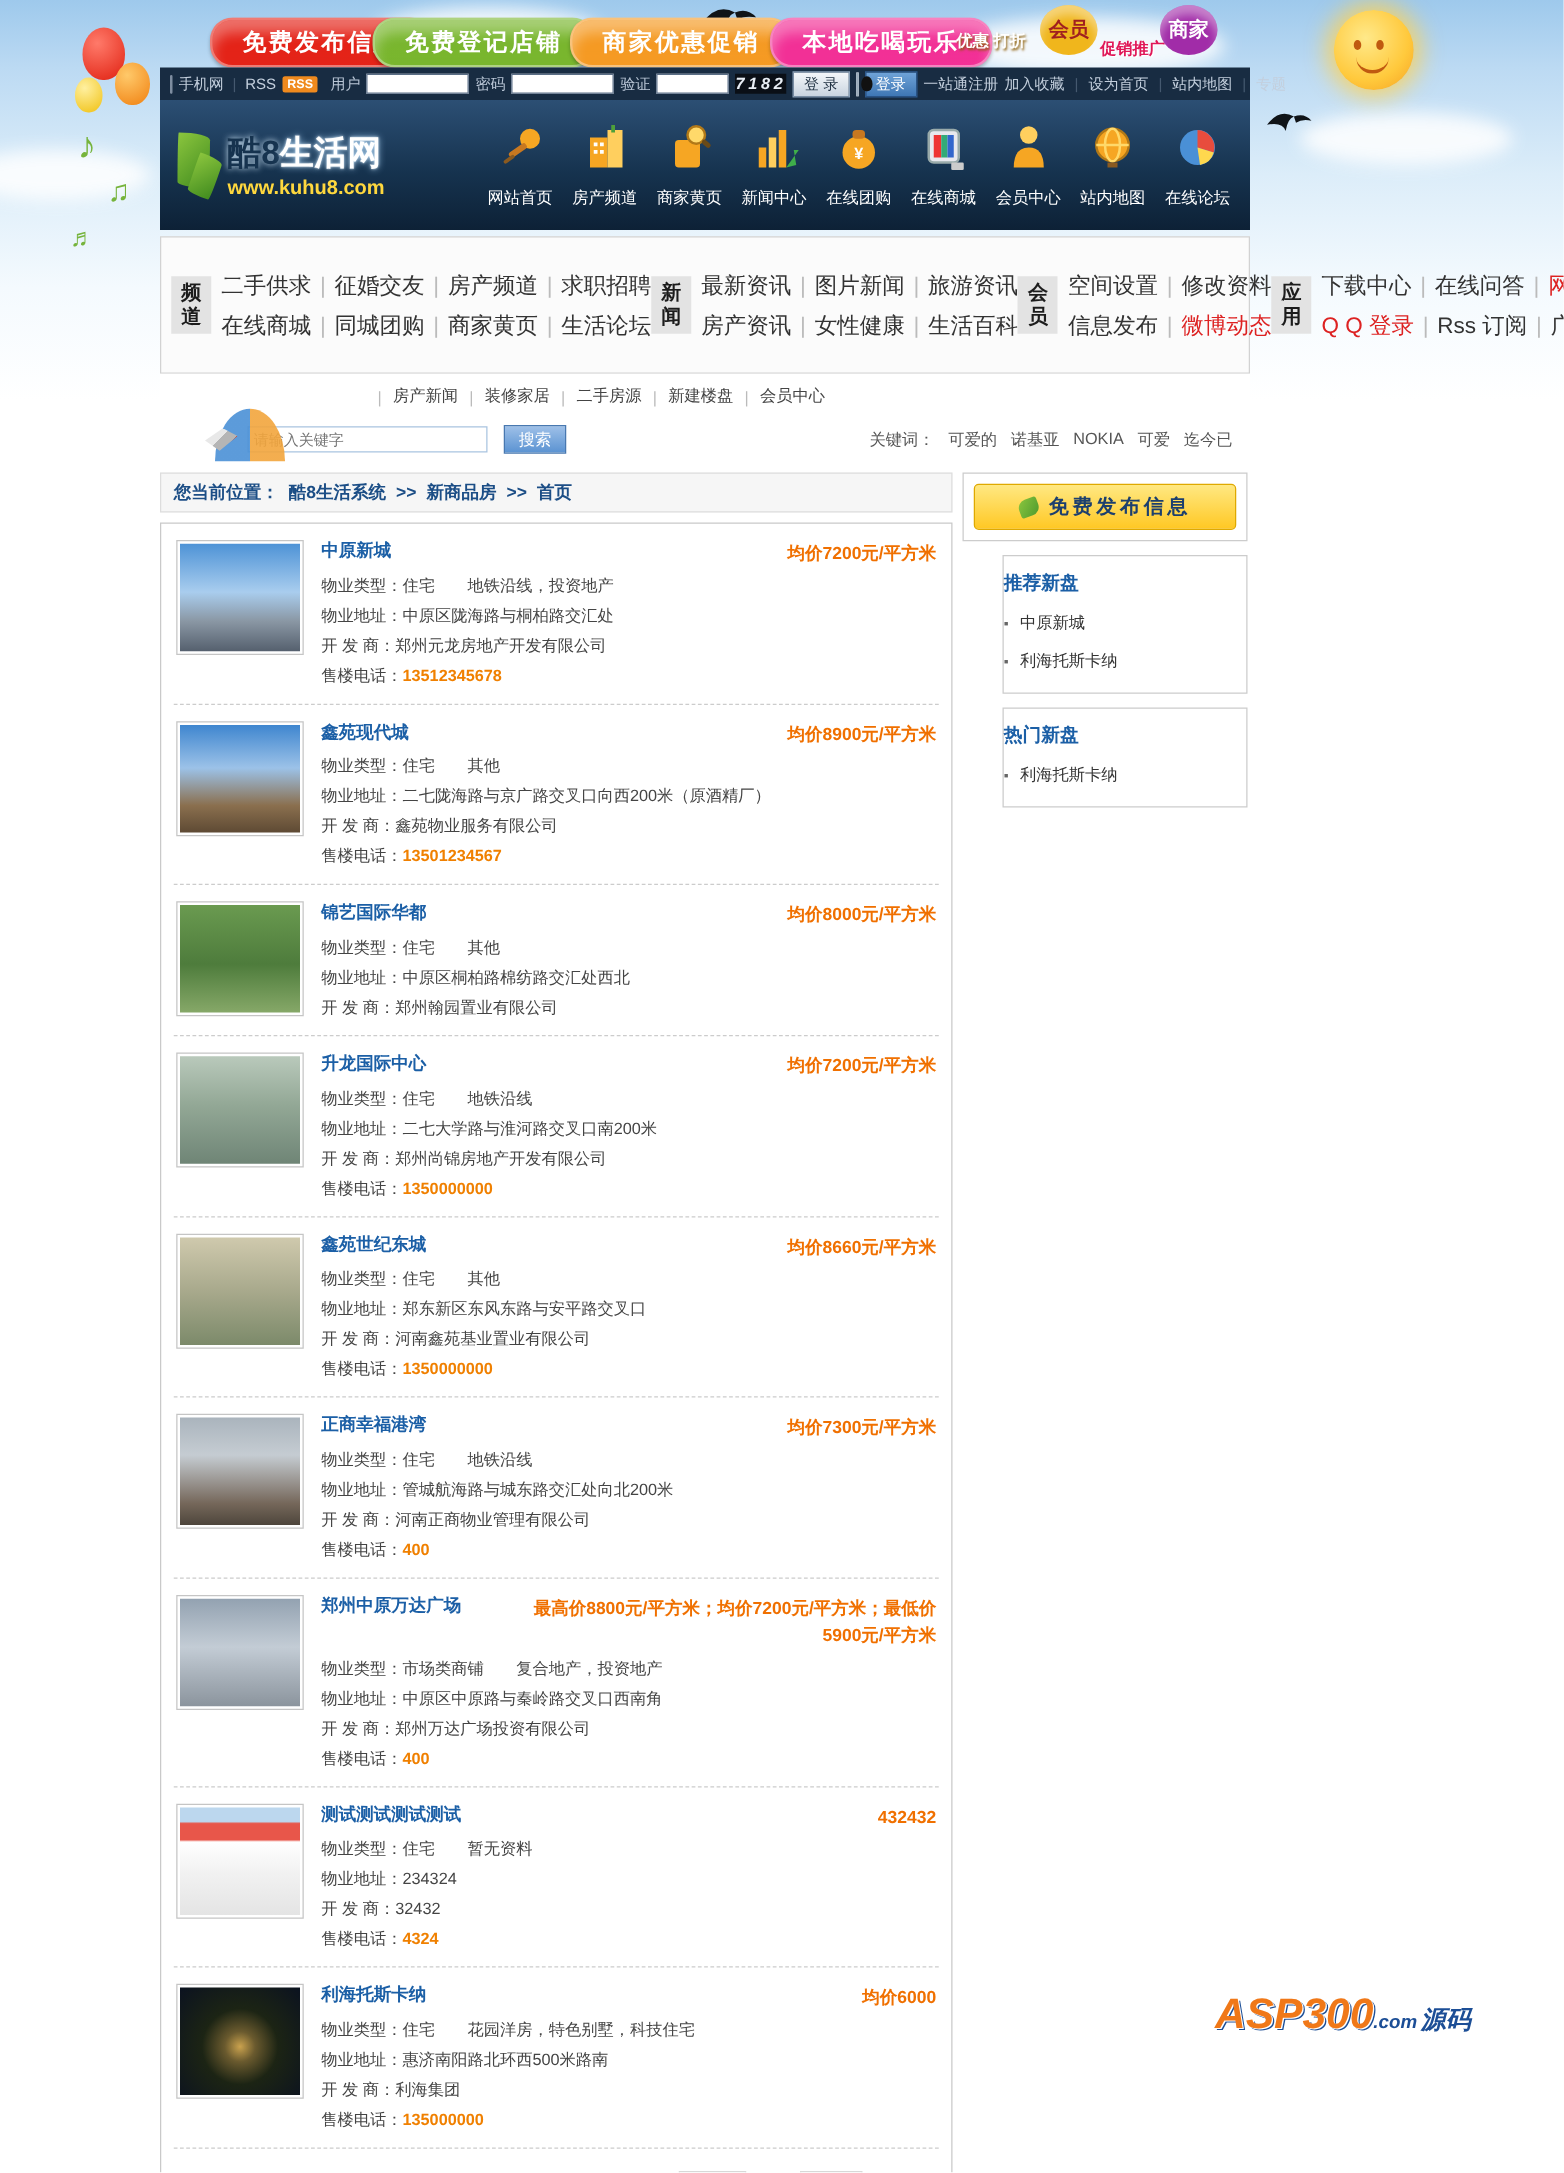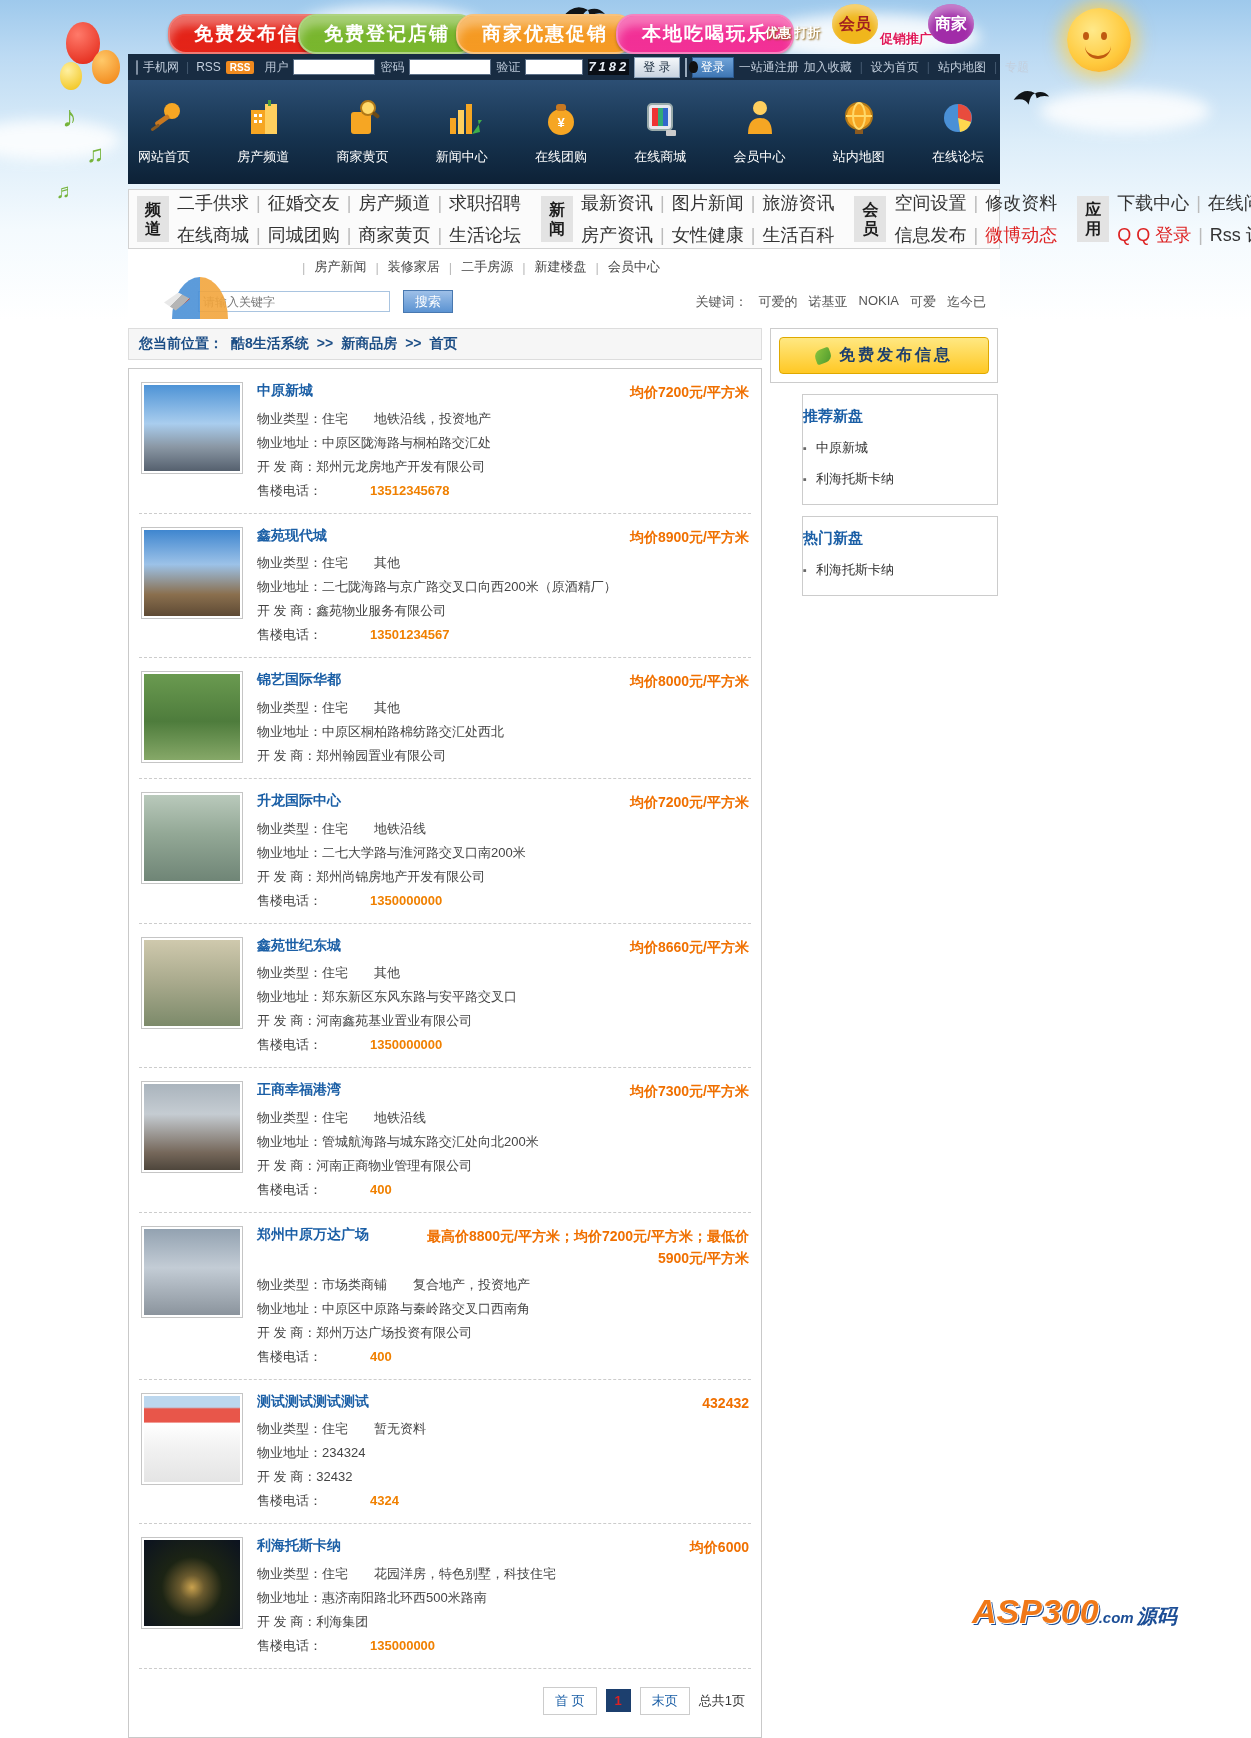--- a/index.html
+++ b/index.html
@@ -46,21 +46,21 @@
   .leaf{width:26px;height:44px;background:linear-gradient(135deg,#8cc63e,#3f8a1e);border-radius:4% 96% 10% 90%/90% 14% 86% 10%;}
   .leaf.l2{width:20px;height:34px;margin-left:-14px;margin-top:18px;transform:rotate(18deg);}
   .logo-txt .l1{font-size:27px;font-weight:bold;color:#fff;text-shadow:0 0 6px #9ec9ec,0 0 2px #fff;}
   .logo-txt .l1 b{color:#16334f;text-shadow:0 0 5px #cfe6f7;}
   .logo-txt .l2{color:#ffd83e;font-weight:bold;font-size:16px;margin-top:2px;}
   .hnav{flex:1;display:flex;justify-content:space-between;padding:0 10px 0 4px;}
   .hnav-item{width:64px;display:flex;flex-direction:column;align-items:center;gap:6px;cursor:pointer;}
   .hnav-item svg{width:42px;height:40px;}
   .hnav-item .lbl{color:#fff;font-size:13px;white-space:nowrap;}
   
-  .channel-bar{display:flex;align-items:flex-end;background:#fbfbfb;border:1px solid #d2d2d2;margin-top:5px;padding:1px 8px;gap:20px;}
+  .channel-bar{display:flex;align-items:flex-end;background:#fbfbfb;border:1px solid #d2d2d2;margin-top:5px;padding:26px 8px;gap:0;}
   .grp{display:flex;align-items:center;gap:8px;}
   .g-title{background:#e3e3e3;color:#1c1c1c;font-weight:bold;font-size:16px;width:20px;line-height:19px;text-align:center;padding:4px 6px;}
   .g-links{display:flex;flex-direction:column;gap:8px;}
   .g-row{display:flex;align-items:center;gap:7px;font-size:18px;color:#333;white-space:nowrap;}
   .g-row .sep{color:#bbb;}
   .g-link{cursor:pointer;}
   .g-link.red{color:#d22;}
   
   .white-band{background:#fff;position:relative;}
   .channel-logo{position:absolute;left:44px;top:28px;width:56px;height:42px;border-radius:50% 50% 0 0/100% 100% 0 0;
@@ -93,21 +93,21 @@
   .t5 .inner{background:linear-gradient(180deg,#cfc9ad 0,#a8a98c 50%,#7c8a6a 100%);}
   .t6 .inner{background:linear-gradient(180deg,#aab4bd 0,#c5ccd2 35%,#75675a 80%,#4e463c 100%);}
   .t7 .inner{background:linear-gradient(180deg,#93a2b1 0,#c3ccd5 45%,#8b949d 100%);}
   .t8 .inner{background:linear-gradient(180deg,#bcd7ee 0,#bcd7ee 13%,#e8564a 15%,#e8564a 30%,#fff 32%,#f1f1f1 62%,#e4e4e4 100%);}
   .t9 .inner{background:radial-gradient(circle at 50% 55%,#caa24e 0,#6a5a2e 18%,#1c2414 45%,#0b1220 100%);}
   .l-body{flex:1;min-width:0;}
   .l-top{display:flex;justify-content:space-between;gap:10px;}
   .l-title{color:#1b5fa6;font-weight:bold;font-size:14px;cursor:pointer;}
   .l-price{color:#f07000;font-weight:bold;font-size:14px;text-align:right;max-width:330px;line-height:1.55;}
   .field{font-size:13px;color:#444;margin-top:6px;white-space:nowrap;overflow:hidden;}
-  .field .orange{color:#f08000;font-weight:bold;margin-left:48px;}
+  .field .orange{color:#f08000;font-weight:bold;}
   .pagination{display:flex;justify-content:flex-end;align-items:center;gap:9px;padding:18px 6px 22px;font-size:13px;}
   .pg-btn{border:1px solid #ccc;padding:4px 11px;color:#1b5fa6;cursor:pointer;background:#fff;}
   .pg-cur{background:#1c3f6e;color:#d22;font-weight:bold;padding:4px 9px;cursor:pointer;}
   .pg-total{color:#333;}
   
   .sidebar{width:228px;}
   .post-box{border:1px solid #ccc;background:#fff;padding:8px;}
   .post-btn{display:flex;align-items:center;justify-content:center;gap:8px;background:linear-gradient(#ffe882,#ffc824);
     border:1px solid #dfa900;border-radius:4px;padding:7px 4px;font-weight:bold;font-size:16px;color:#1c3f6e;cursor:pointer;letter-spacing:3px;}
   .clip{width:16px;height:14px;background:linear-gradient(135deg,#8cc63e,#4e9a2e);border-radius:7px 2px 7px 2px;transform:rotate(-20deg);}
@@ -187,20 +187,30 @@
           <span class="sep">|</span>
           <span class="lb-link">设为首页</span>
           <span class="sep">|</span>
           <span class="lb-link">站内地图</span>
           <span class="sep">|</span>
           <span class="lb-link">专题</span>
         </span>
     </div>
 
     <div class="site-header">
+      <div class="logo">
+        <div style="display:flex;">
+            <div class="leaf"></div>
+            <div class="leaf l2"></div>
+          </div>
+        <div class="logo-txt">
+          <div class="l1"><b>酷8</b><span>生活网</span></div>
+          <div class="l2">www.kuhu8.com</div>
+        </div>
+      </div>
       <div class="hnav" id="header-nav">
           <div class="hnav-item">
             <span><svg viewBox="0 0 40 40">
                 <circle cx="28" cy="13" r="8" fill="#f6a623"></circle>
                 <rect x="10" y="20" width="16" height="5" rx="2" transform="rotate(-35 18 22)" fill="#c87820"></rect>
                 <rect x="6" y="28" width="10" height="3" rx="1.5" transform="rotate(-35 11 29)" fill="#8a5a20"></rect>
               </svg></span>
             <span class="lbl">网站首页</span>
           </div>
           <div class="hnav-item">

